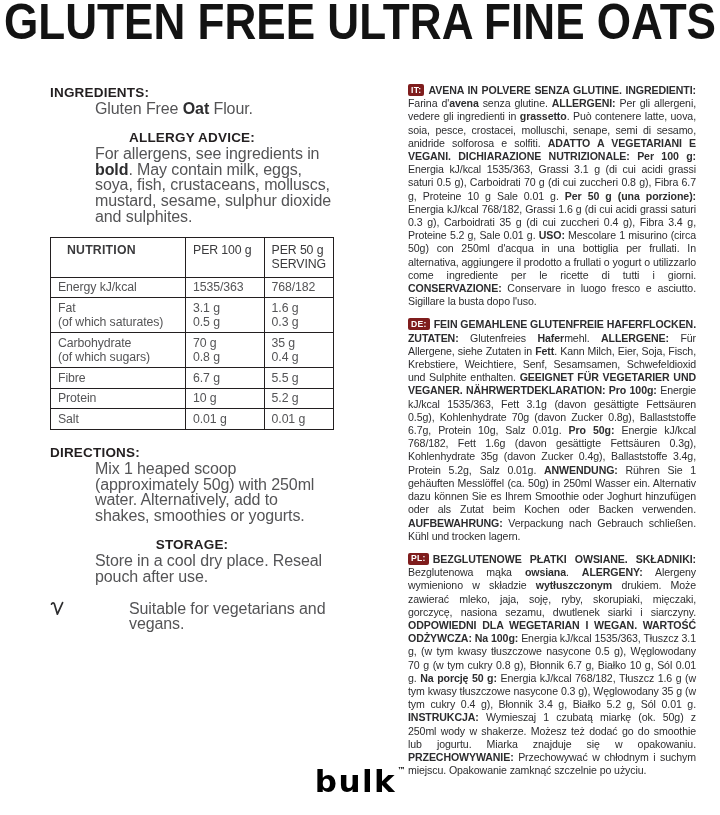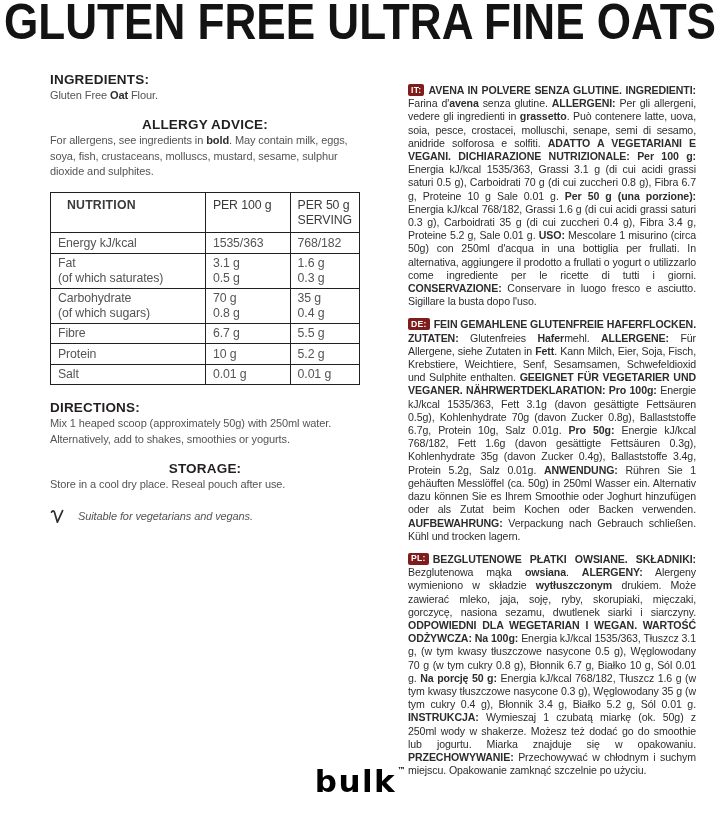--- a/index.html
+++ b/index.html
@@ -7,39 +7,39 @@
     width:720px; height:815px; background:#ffffff; position:relative;
     font-family:"Liberation Sans", sans-serif; color:#231f20; overflow:hidden;
   }
   .page { position:absolute; inset:0; }
 
   
   .title-svg { position:absolute; top:0; left:0; display:block; }
   .title-text { font-family:"Liberation Sans", sans-serif; font-weight:bold; fill:#131313; font-size:50px; }
 
   
-  .left-col  { position:absolute; left:50px;  top:71px; width:310px; }
+  .left-col  { position:absolute; left:50px;  top:84px; width:284px; }
   .right-col { position:absolute; left:408px; top:84px; width:288px; }
 
   .h { font-weight:bold; font-size:13.5px; line-height:17px; color:#231f20; letter-spacing:.2px; }
   .mt { margin-top:12px;text-align:center; }
-  .body { font-size:11px; line-height:15.8px; color:#545456; letter-spacing:-.1px; }
+  .body { font-size:16px; line-height:15.8px; color:#545456; letter-spacing:-.1px;margin-left:45px; }
   .body .b, .lang .b { font-weight:bold; color:#2d2d2f; }
 
   
   table.nut { border-collapse:collapse; width:100%; margin-top:12px; }
   table.nut td {
     border:1px solid #231f20; padding:2.5px 7px; vertical-align:top;
     font-size:12.3px; line-height:14.5px; color:#545456; letter-spacing:-.1px;
   }
   table.nut tr.hdr td { padding-top:5px; padding-bottom:5px; color:#3a3a3c; }
   table.nut td.bold { font-weight:bold; color:#231f20; letter-spacing:.2px; }
   table.nut .c1 { width:158px;padding-left:16px; } table.nut .c2 { width:78px;margin-left:8px; }
 
-  .veg-row { margin-top:16px; display:flex; align-items:flex-end; gap:14px;font-style:italic; }
+  .veg-row { margin-top:16px; display:flex; align-items:flex-start; gap:20px; }
   .veg-row svg { flex:0 0 auto; }
 
   
   .lang {
     margin:0 0 10px 0; text-align:justify;
     font-size:10.6px; line-height:13.2px; color:#2d2d2f; letter-spacing:-.1px;
   }
   .badge {
     display:inline-block; background:#7f1d1d; color:#ffffff; font-weight:bold;
     font-size:8.6px; line-height:10.5px; padding:0.5px 3px 1px; border-radius:2px;

